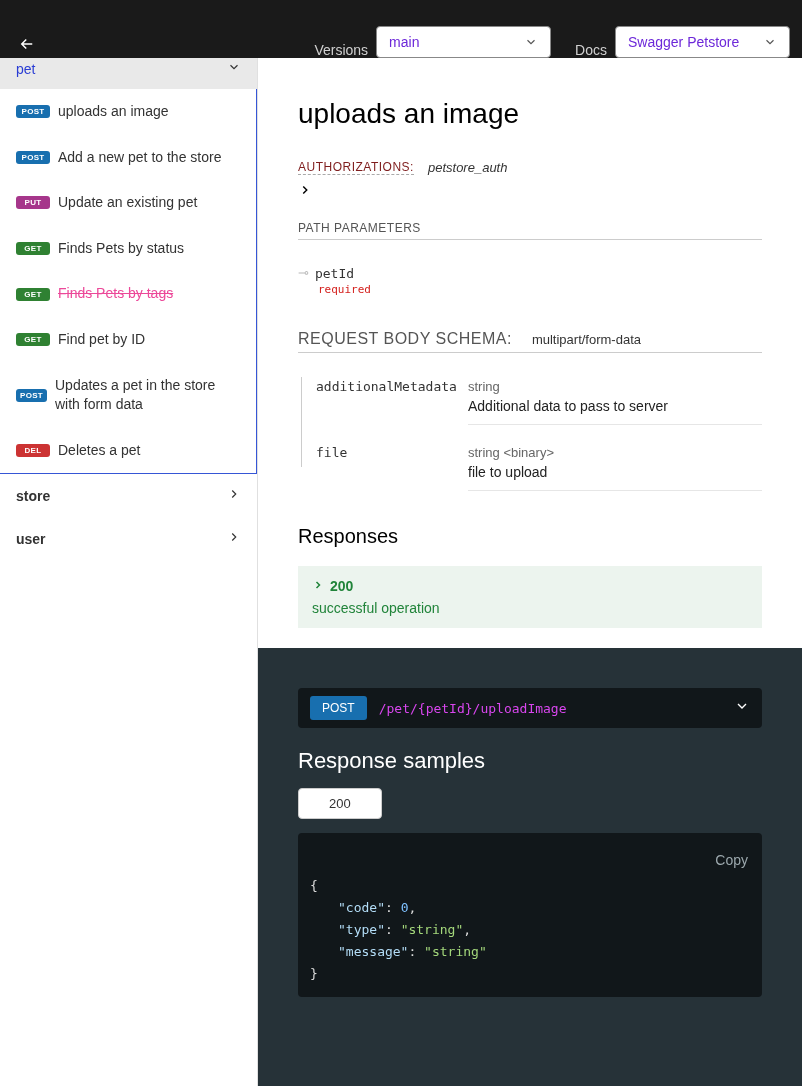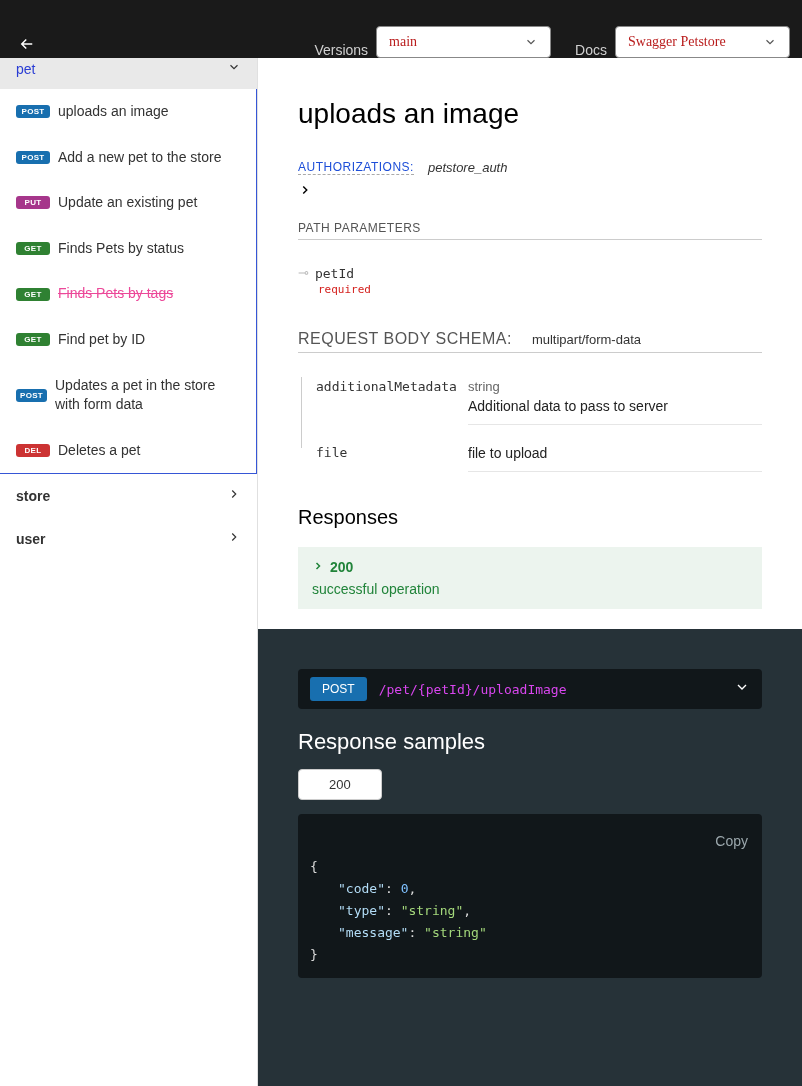--- a/index.html
+++ b/index.html
@@ -25,31 +25,30 @@
   padding: 0 6px;
 }
 .header-spacer { flex: 1; }
 .header-label {
   color: #d0d0d0;
   font-size: 14px;
   margin-right: 8px;
 }
 .select-box {
   background: #fff;
-  color: #b91c1c;
+  color: #6d28d9;
   border: 1px solid #888;
   border-radius: 4px;
   padding: 7px 12px;
   display: flex;
   align-items: center;
   font-size: 14px;
   min-width: 175px;
   justify-content: space-between;
   cursor: pointer;
-  font-family: Liberation Serif, serif;
 }
 .chevron-down {
   margin-left: 10px;
 }
 .chevron-down svg { display: block; }
 .main-layout { display: flex; height: 1028px; }
 .sidebar {
   width: 258px;
   border-right: 1px solid #e0e0e0;
   overflow: hidden;
@@ -121,21 +120,21 @@
   margin-bottom: 30px;
 }
 .auth-row {
   display: flex;
   align-items: center;
   font-size: 13px;
   margin-bottom: 8px;
 }
 .auth-label {
   font-size: 12px;
-  color: #1d4ed8;
+  color: #7f1d1d;
   letter-spacing: 0.5px;
   border-bottom: 1px dashed #aaa;
   margin-right: 14px;
 }
 .auth-value {
   font-style: italic;
   color: #333;
 }
 .expand-chevron {
   margin-top: 4px;
@@ -484,20 +483,21 @@
             <div class="param-type">string</div>
             <div class="param-desc">Additional data to pass to server</div>
           </div>
         </div>
         <div class="body-param-row">
           <div class="param-name-col">
             <span style="width:18px;"></span>
             <span class="param-name">file</span>
           </div>
           <div class="param-desc-col">
+            <div class="param-type">string &lt;binary&gt;</div>
             <div class="param-desc">file to upload</div>
           </div>
         </div>
       </div>
 
       <div class="responses-title">Responses</div>
       <div class="response-box">
         <div class="response-header">
           <span class="chev-r">
             <svg width="12" height="12" viewBox="0 0 24 24" fill="none" stroke="#21843a" stroke-width="3">

